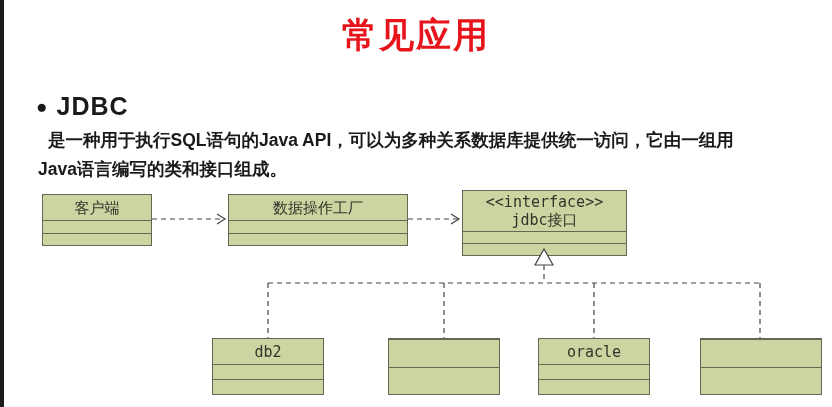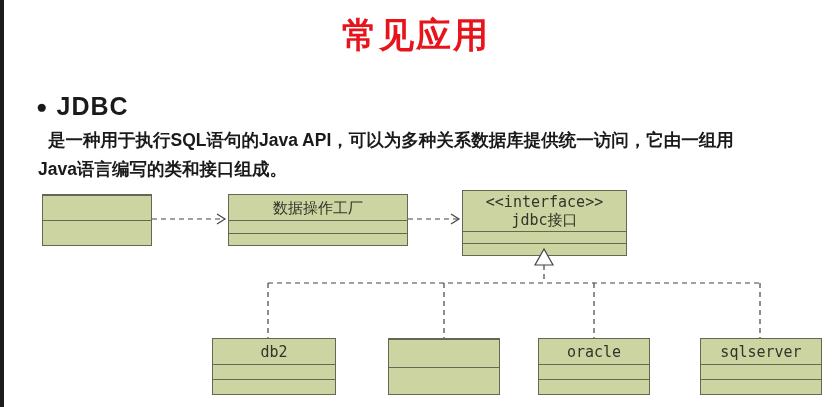--- a/index.html
+++ b/index.html
@@ -44,21 +44,21 @@
   }
   .uml-row{flex:1 1 auto;border-top:1px solid var(--box-border);}
   .box-client{left:42px;top:194px;width:110px;height:52px;}
   .box-client .uml-title{height:25px;}
   .box-factory{left:228px;top:194px;width:180px;height:52px;text-align:right;}
   .box-factory .uml-title{height:25px;}
   .box-interface{left:462px;top:190px;width:165px;height:66px;}
   .box-interface .uml-title{height:40px;}
   .box-impl{top:338px;height:57px;}
   .box-impl .uml-title{height:25px;}
-  .box-db2{left:212px;width:124px;}
+  .box-db2{left:212px;width:112px;}
   .box-mysql{left:388px;width:112px;}
   .box-oracle{left:538px;width:112px;}
   .box-sqlserver{left:700px;width:122px;}
   svg.connectors{position:absolute;left:0;top:0;pointer-events:none;}
   svg .dash{stroke:var(--connector-color);stroke-width:1.2;stroke-dasharray:5 4;fill:none;}
   svg .solid{stroke:var(--connector-color);stroke-width:1.2;fill:none;}
   svg .tri{fill:#ffffff;stroke:var(--connector-color);stroke-width:1.2;}
 </style>
 </head>
 <body>
@@ -73,20 +73,23 @@
 </div>
 
 <div class="description">
   <div class="line1">是一种用于执行SQL语句的Java API，可以为多种关系数据库提供统一访问，它由一组用</div>
   <div class="line2">Java语言编写的类和接口组成。</div>
 </div>
 
 <div>
 
   <div class="uml-box box-client">
+    <div class="uml-title">
+      <span>客户端</span>
+    </div>
     <div class="uml-row"></div>
     <div class="uml-row"></div>
   </div>
 
   <div class="uml-box box-factory">
     <div class="uml-title">
       <span>数据操作工厂</span>
     </div>
     <div class="uml-row"></div>
     <div class="uml-row"></div>
@@ -116,23 +119,20 @@
 
   <div class="uml-box box-impl box-oracle">
     <div class="uml-title">
       <span>oracle</span>
     </div>
     <div class="uml-row"></div>
     <div class="uml-row"></div>
   </div>
 
   <div class="uml-box box-impl box-sqlserver">
-    <div class="uml-title">
-      <span>sqlserver</span>
-    </div>
     <div class="uml-row"></div>
     <div class="uml-row"></div>
   </div>
 
   <svg class="connectors" width="832" height="407" viewBox="0 0 832 407">
 
     <line class="dash" x1="152" y1="219" x2="225" y2="219"></line>
     <polyline class="solid" points="217,214 225,219 217,224"></polyline>
 
     <line class="dash" x1="408" y1="219" x2="459" y2="219"></line>

